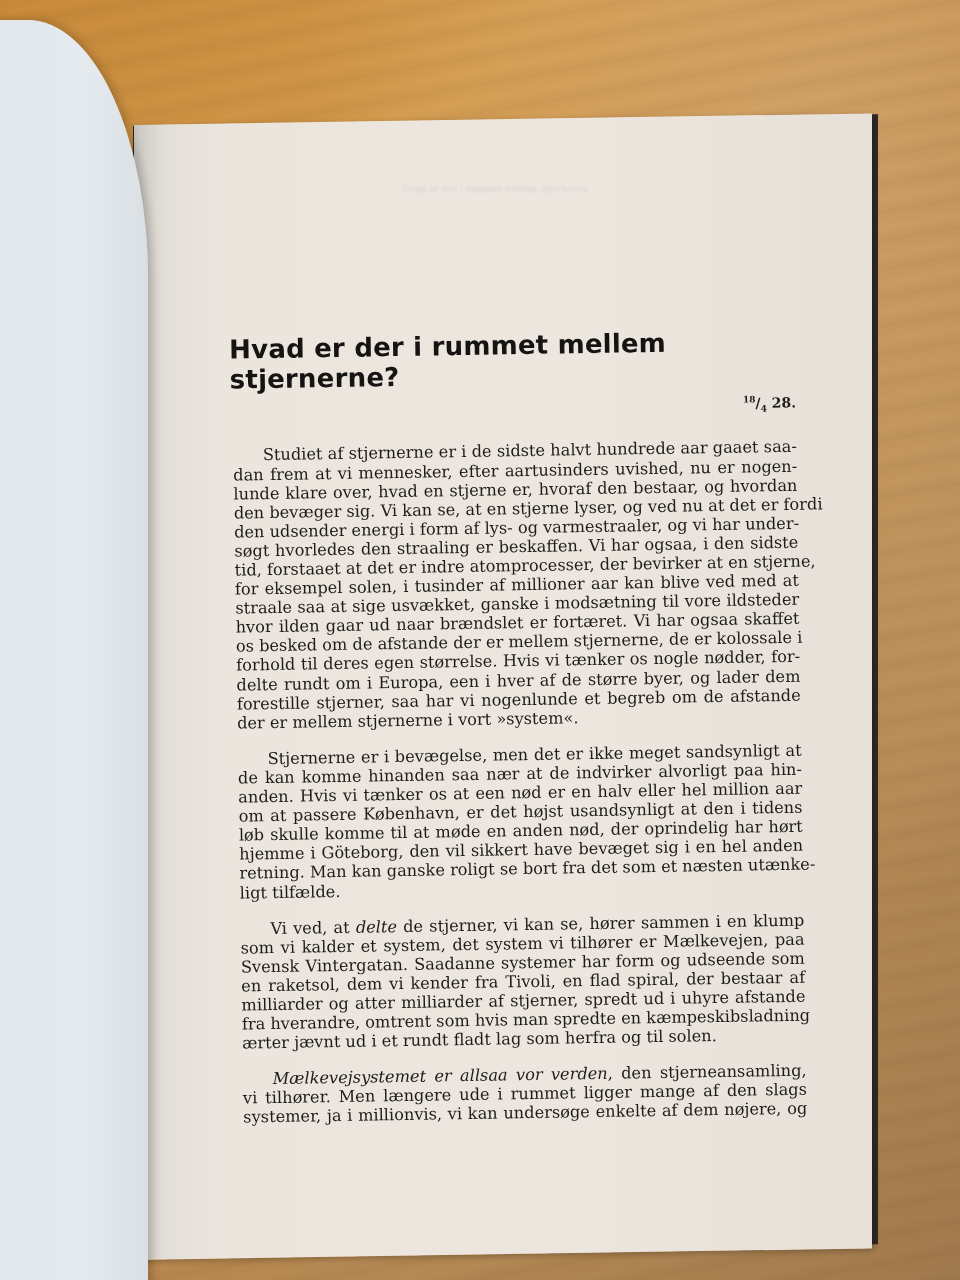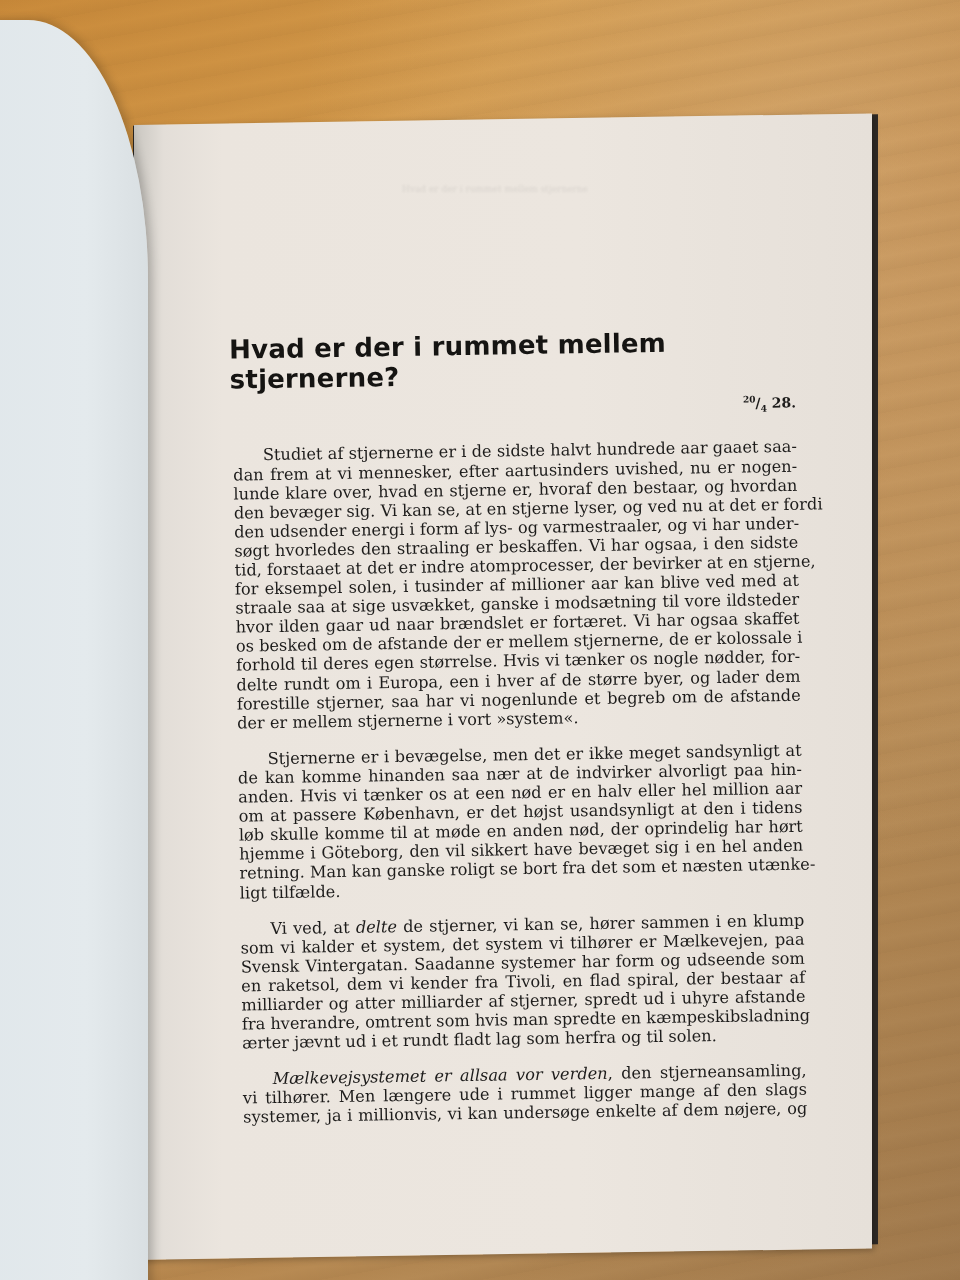--- a/index.html
+++ b/index.html
@@ -64,21 +64,21 @@
 <div class="page-right"></div>
 <div class="page-left"></div>
 
 <div class="bleed">
   <div class="hdr">Hvad er der i rummet mellem stjernerne</div>
 </div>
 
 <div class="content">
   <h1 class="title">Hvad er der i rummet mellem stjernerne?</h1>
   <div class="date">
-    <sup>20</sup>/<sub style="font-size:9px">4</sub>
+    <sup>18</sup>/<sub style="font-size:9px">4</sub>
     <span>28.</span>
   </div>
 
   <div class="para" style="margin-top:24px">
     <span class="line indent">Studiet af stjernerne er i de sidste halvt hundrede aar gaaet saa-</span>
     <span class="line">dan frem at vi mennesker, efter aartusinders uvished, nu er nogen-</span>
     <span class="line">lunde klare over, hvad en stjerne er, hvoraf den bestaar, og hvordan</span>
     <span class="line">den bevæger sig.  Vi kan se, at en stjerne lyser, og ved nu at det er fordi</span>
     <span class="line">den udsender energi i form af lys- og varmestraaler, og vi har under-</span>
     <span class="line">søgt hvorledes den straaling er beskaffen.  Vi har ogsaa, i den sidste</span>

